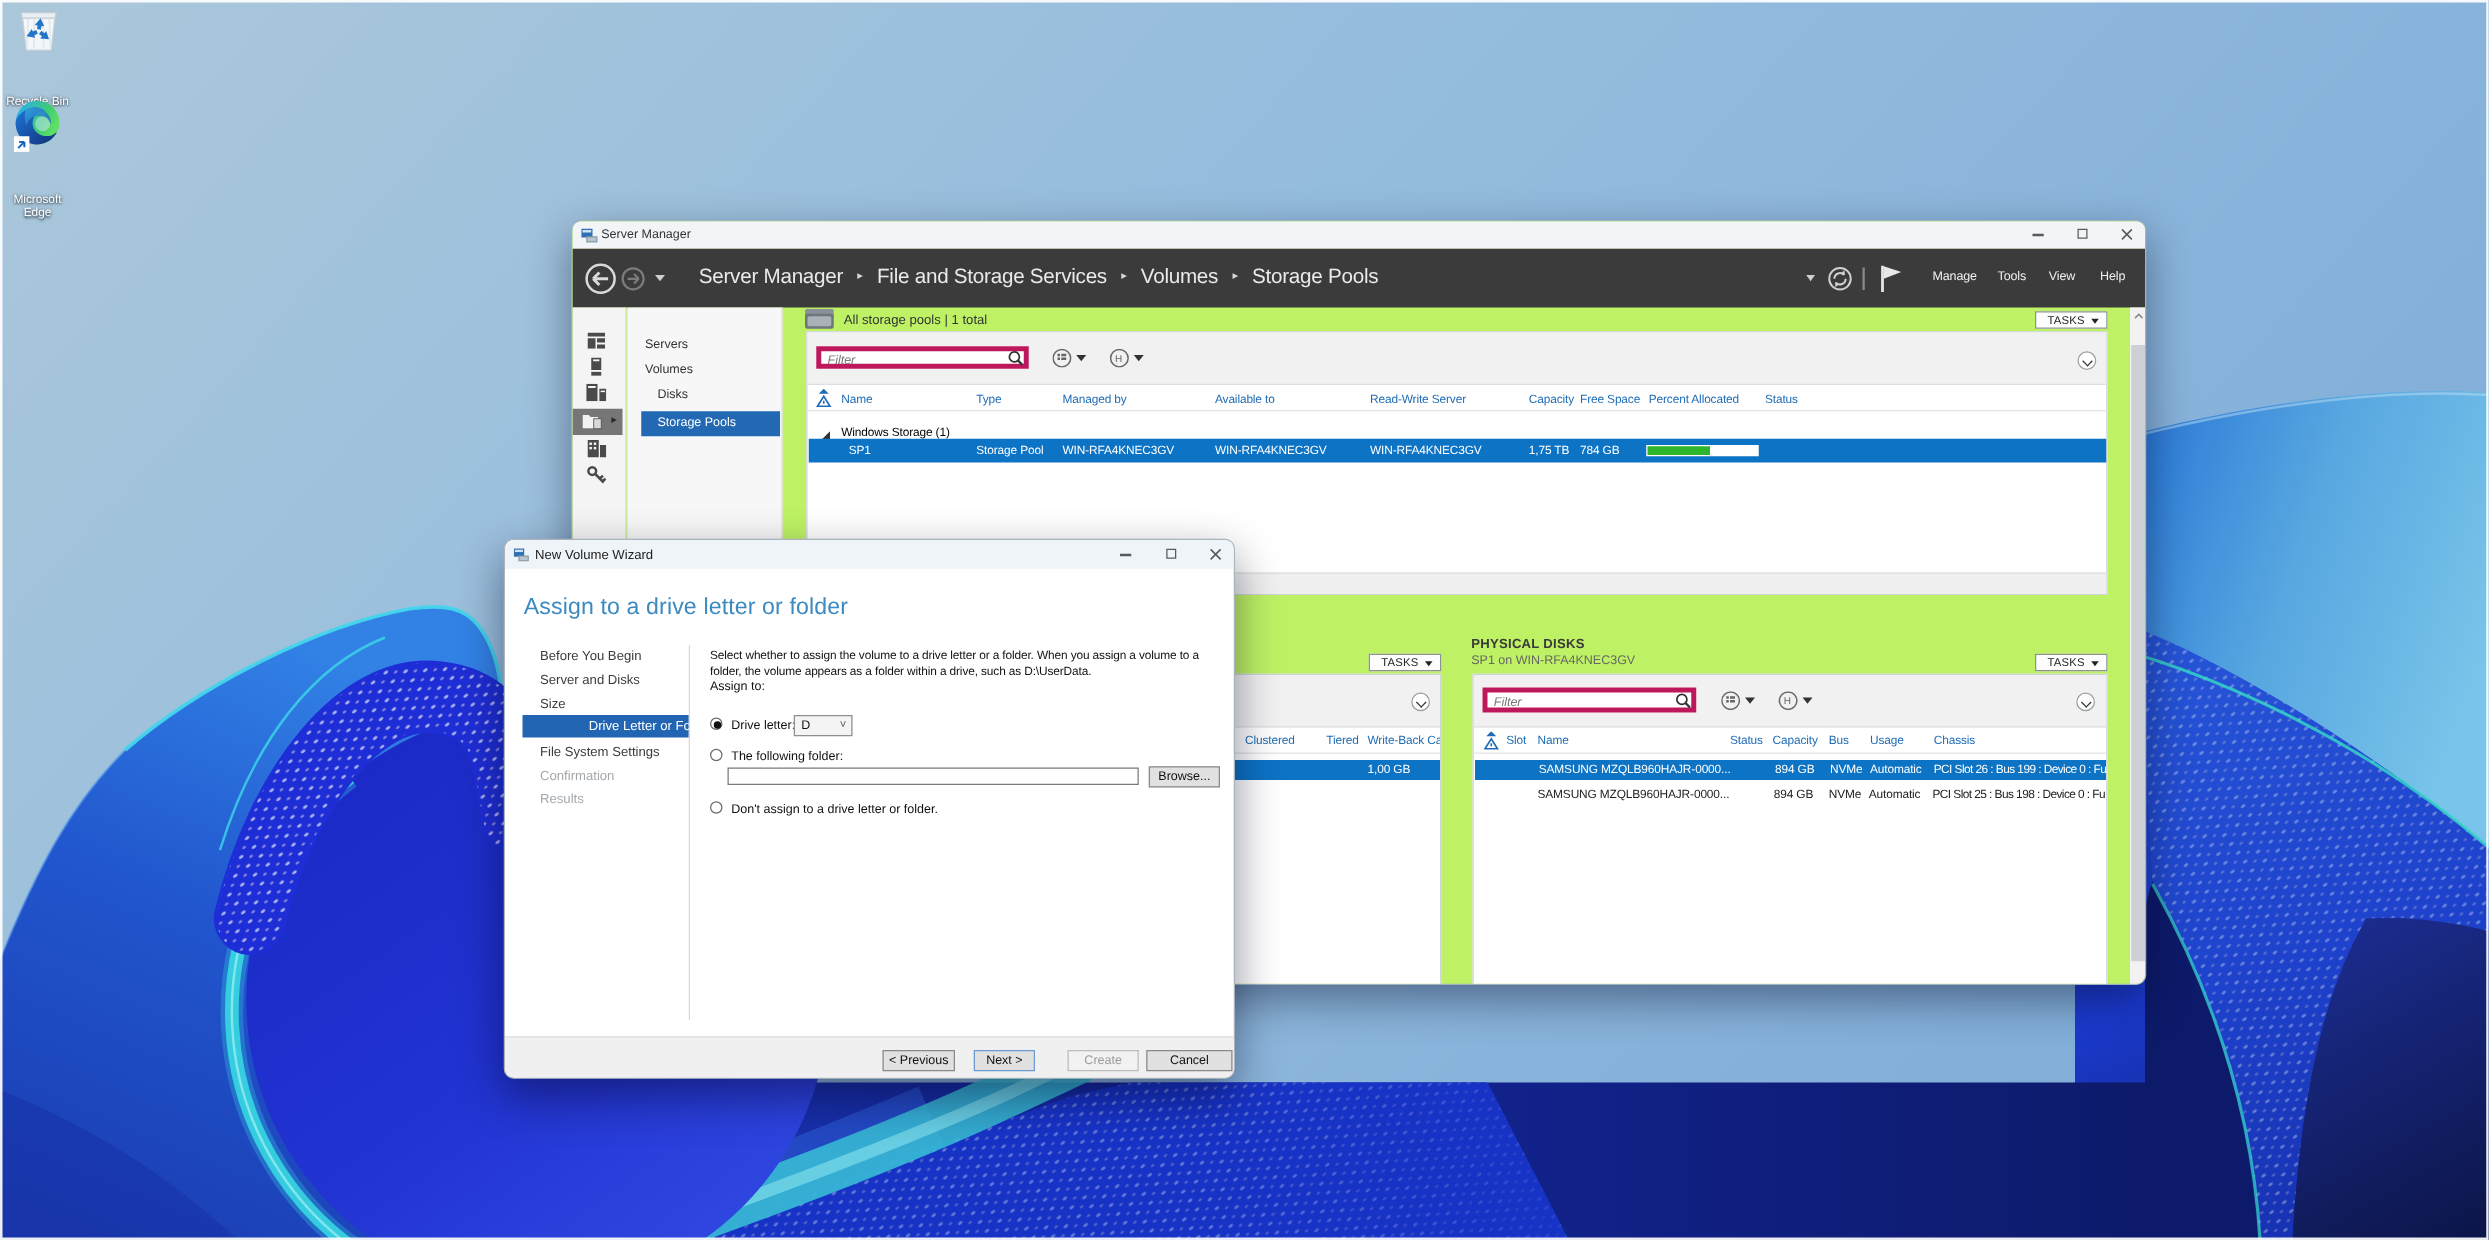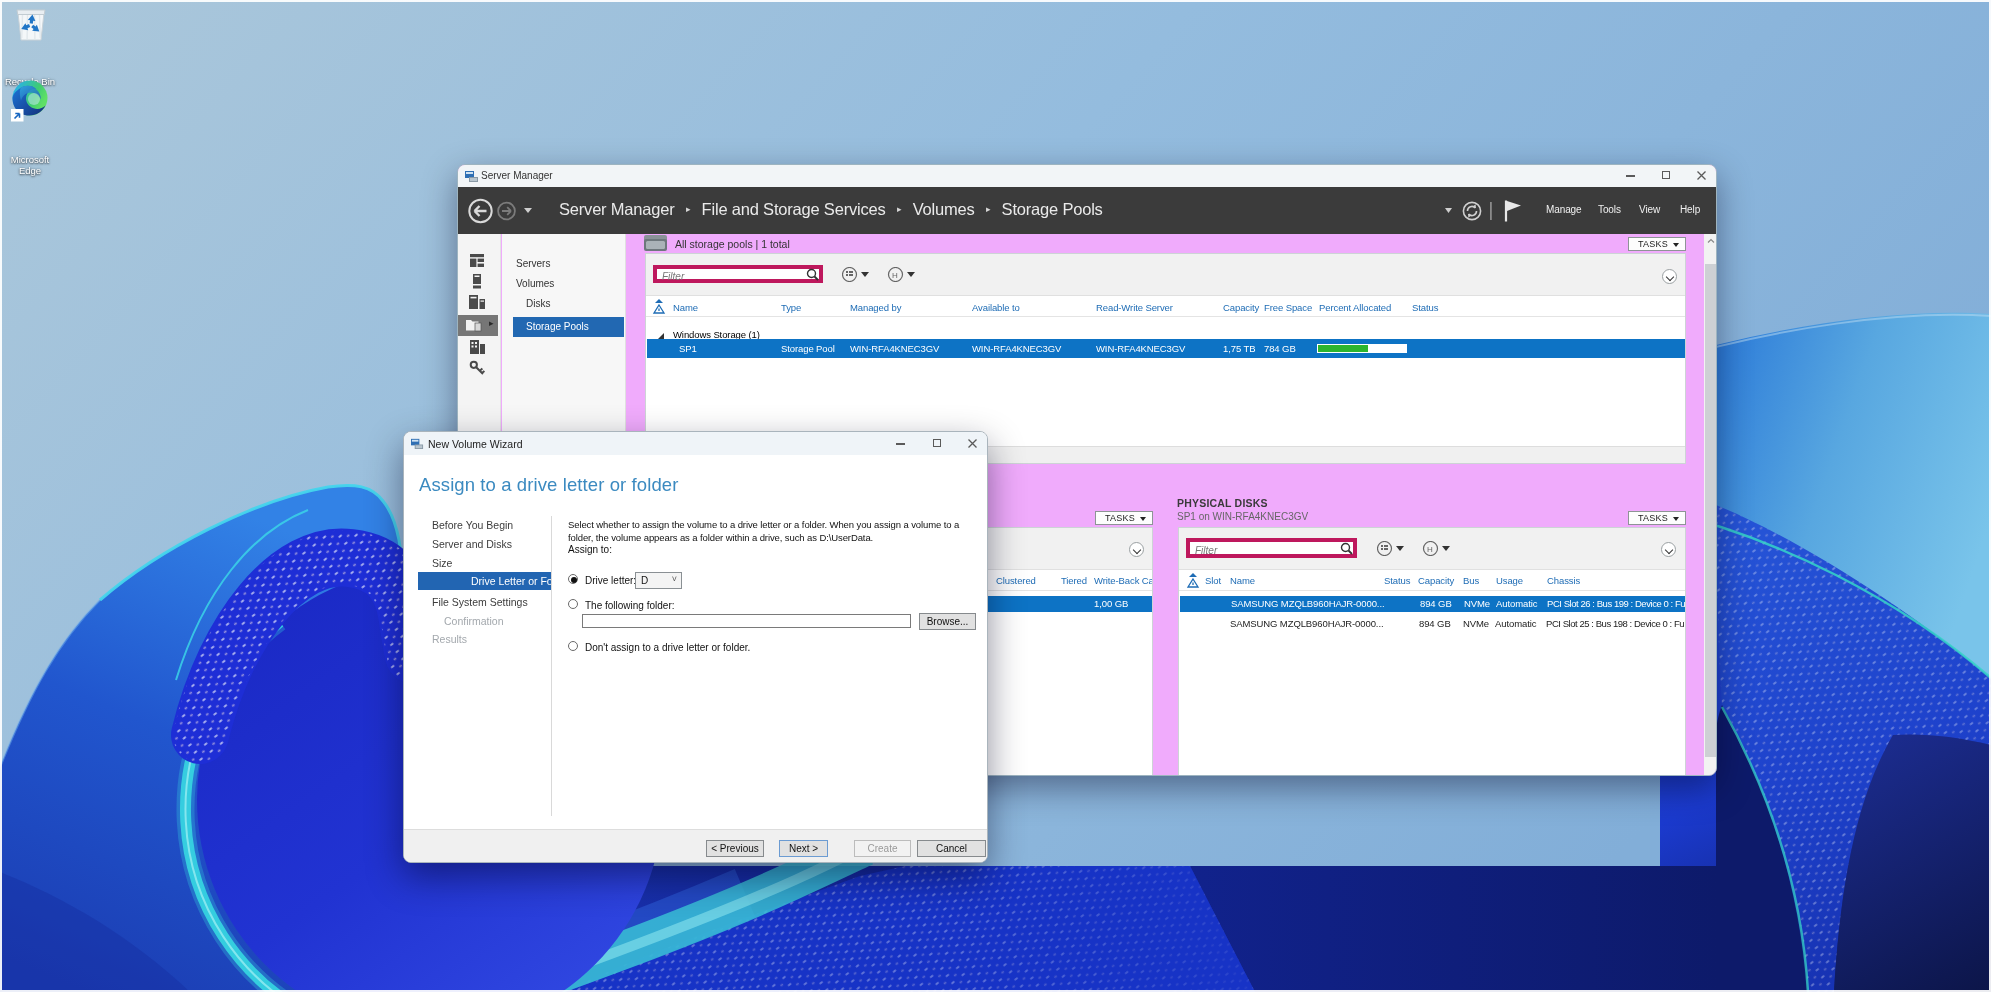--- a/index.html
+++ b/index.html
@@ -5,22 +5,22 @@
   html,body{margin:0;padding:0;}
   body{width:1991px;height:992px;position:relative;overflow:hidden;
        font-family:"Liberation Sans",sans-serif;background:#8fb6da;}
   *{box-sizing:border-box;}
   .abs{position:absolute;}
   #frame{position:absolute;inset:0;border:2px solid rgba(255,255,255,.92);pointer-events:none;z-index:99;}
   
   .dlabel{position:absolute;color:#fff;font-size:9.5px;text-align:center;
           text-shadow:0 1px 2px rgba(0,0,0,.65),0 0 3px rgba(0,0,0,.4);line-height:11px;margin-top:32px;}
   
-  #sm{position:absolute;left:457px;top:164px;width:1260px;height:612px;
-      background:#f0abfc;border:1px solid #9db4c0;border-radius:8px;overflow:hidden;
+  #sm{position:absolute;left:457px;top:176px;width:1260px;height:612px;
+      background:#bef264;border:1px solid #9db4c0;border-radius:8px;overflow:hidden;
       box-shadow:0 12px 34px rgba(0,0,30,.42);}
   #sm .tbar{position:absolute;left:0;top:0;width:100%;height:22px;background:#f2f5f7;}
   #sm .tbar .ttl{position:absolute;left:23px;top:5px;font-size:10px;color:#333;}
   #sm .nav{position:absolute;left:0;top:22px;width:100%;height:47px;background:#3b3b3b;}
   .crumb{position:absolute;left:101px;top:13px;color:#eaeaea;font-size:16.5px;letter-spacing:-0.2px;white-space:nowrap;}
   .crumb .sep{font-size:9px;position:relative;top:-3px;margin:0 7px;color:#d8d8d8;}
   .navmenu{position:absolute;top:17px;color:#f0f0f0;font-size:10px;letter-spacing:-0.1px;}
   
   #iconstrip{position:absolute;left:0;top:69px;width:43px;height:623px;background:#f4f4f4;border-right:1px solid #e2e2e2;}
   
@@ -439,21 +439,21 @@
       </svg>
   </div>
   <h1>Assign to a drive letter or folder</h1>
 
   <span class="wnav" style="left:28px;top:87px;">Before You Begin</span>
   <span class="wnav" style="left:28px;top:106px;">Server and Disks</span>
   <span class="wnav" style="left:28px;top:125px;">Size</span>
   <div class="abs" style="left:14px;top:140px;width:133px;height:18px;background:#2265b2;"></div>
   <span class="wnav" style="left:32px;top:143px;color:#fff;margin-left:35px;">Drive Letter or Folder</span>
   <span class="wnav" style="left:28px;top:164px;">File System Settings</span>
-  <span class="wnav wnavg" style="left:28px;top:183px;margin-left:12px;">Confirmation</span>
+  <span class="wnav wnavg" style="left:28px;top:183px;">Confirmation</span>
   <span class="wnav wnavg" style="left:28px;top:201px;">Results</span>
   <div class="abs" style="left:147px;top:84px;width:1px;height:300px;background:#d9d9d9;"></div>
 
   <div class="lbl" style="left:164px;top:87px;width:404px;white-space:normal;line-height:12.5px;font-size:9.5px;letter-spacing:-0.1px;">Select whether to assign the volume to a drive letter or a folder. When you assign a volume to a folder, the volume appears as a folder within a drive, such as D:\UserData.</div>
   <div class="lbl" style="left:164px;top:112px;">Assign to:</div>
 
   <div class="radio" style="left:164px;top:142px;"></div>
   <div class="abs" style="left:167px;top:145px;width:6px;height:6px;border-radius:50%;background:#111;"></div>
   <div class="lbl" style="left:181px;top:143px;">Drive letter:</div>
   <div class="abs" style="left:231px;top:140px;width:47px;height:17px;background:#f4f4f4;border:1px solid #8a9094;">

